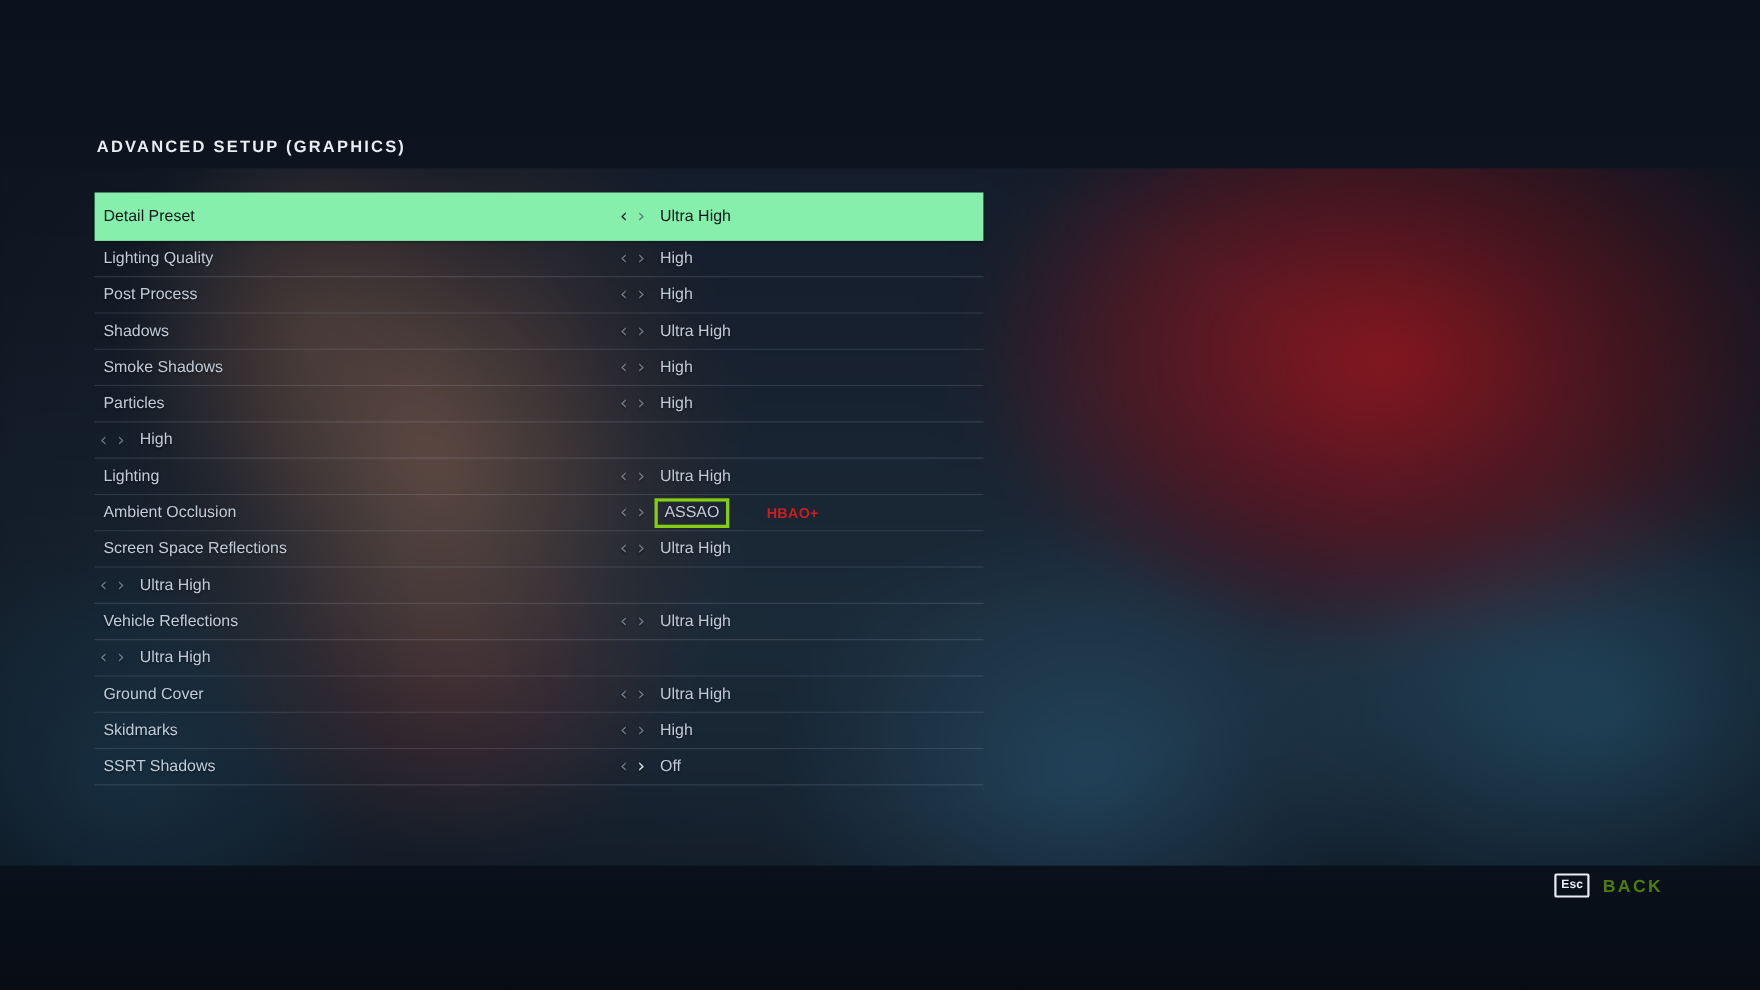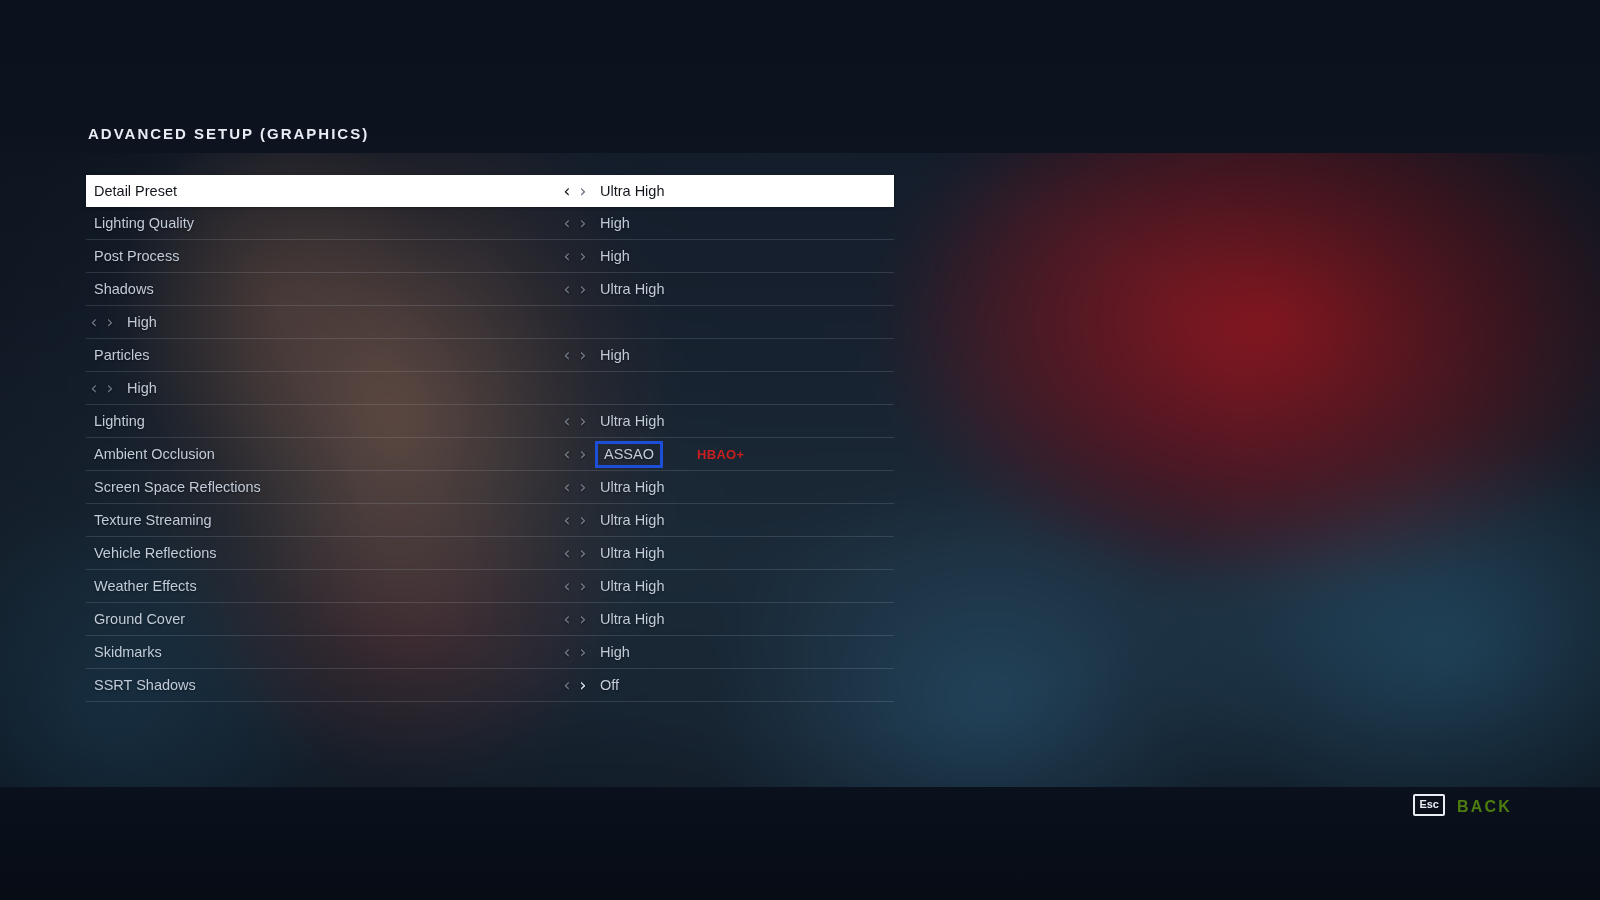--- a/index.html
+++ b/index.html
@@ -97,36 +97,36 @@
   .row-value {
     font-size:14.5px;
     color:#c2cbd8;
     margin-left:9px;
     white-space:nowrap;
     text-shadow:0 1px 2px rgba(0,0,0,0.45);
   }
 
   
   .row.selected {
-    background:#ffffff;
-    height:32px;
+    background:#86efac;
+    height:44px;
     border-bottom:none;
     box-shadow:0 1px 3px rgba(0,0,0,0.35);
   }
   .row.selected .row-label,
   .row.selected .row-value { color:#13161c; text-shadow:none; }
   .row.selected .arrow { color:#6a727e; text-shadow:none; }
   .row.selected .arrow.active { color:#13161c; }
 
   
   .value-box {
     display:inline-block;
     margin-left:4px;
     padding:1px 6px 2px 6px;
-    border:3px solid #1d4ed8;
+    border:3px solid #84cc16;
     position:relative;
     top:0px;
   }
   .value-box .row-value { margin-left:0; }
   .annotation-note {
     position:absolute;
     left:611px;
     font-size:13px;
     font-weight:bold;
     color:#c81f1f;
@@ -201,20 +201,21 @@
       </div>
       <div class="row">
         <div class="row-label">Shadows</div>
         <div class="row-control">
           <span class="arrow">‹</span>
           <span class="arrow">›</span>
           <span class="row-value">Ultra High</span>
         </div>
       </div>
       <div class="row">
+        <div class="row-label">Smoke Shadows</div>
         <div class="row-control">
           <span class="arrow">‹</span>
           <span class="arrow">›</span>
           <span class="row-value">High</span>
         </div>
       </div>
       <div class="row">
         <div class="row-label">Particles</div>
         <div class="row-control">
           <span class="arrow">‹</span>
@@ -248,37 +249,35 @@
       </div>
       <div class="row">
         <div class="row-label">Screen Space Reflections</div>
         <div class="row-control">
           <span class="arrow">‹</span>
           <span class="arrow">›</span>
           <span class="row-value">Ultra High</span>
         </div>
       </div>
       <div class="row">
-        <div class="row-label">Texture Streaming</div>
         <div class="row-control">
           <span class="arrow">‹</span>
           <span class="arrow">›</span>
           <span class="row-value">Ultra High</span>
         </div>
       </div>
       <div class="row">
         <div class="row-label">Vehicle Reflections</div>
         <div class="row-control">
           <span class="arrow">‹</span>
           <span class="arrow">›</span>
           <span class="row-value">Ultra High</span>
         </div>
       </div>
       <div class="row">
-        <div class="row-label">Weather Effects</div>
         <div class="row-control">
           <span class="arrow">‹</span>
           <span class="arrow">›</span>
           <span class="row-value">Ultra High</span>
         </div>
       </div>
       <div class="row">
         <div class="row-label">Ground Cover</div>
         <div class="row-control">
           <span class="arrow">‹</span>

